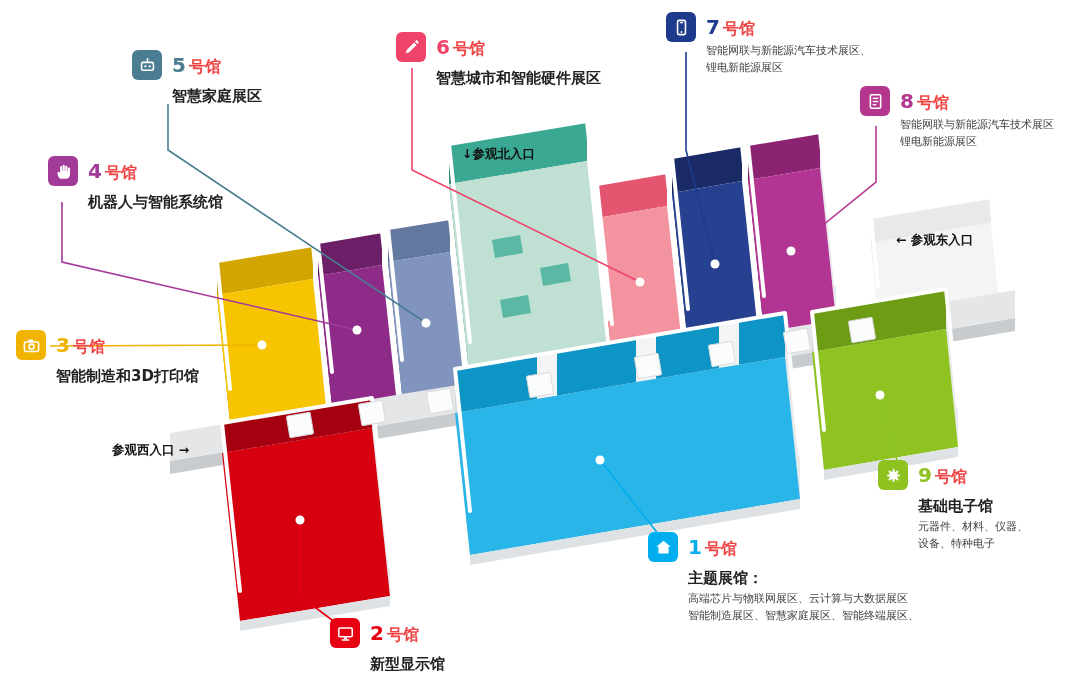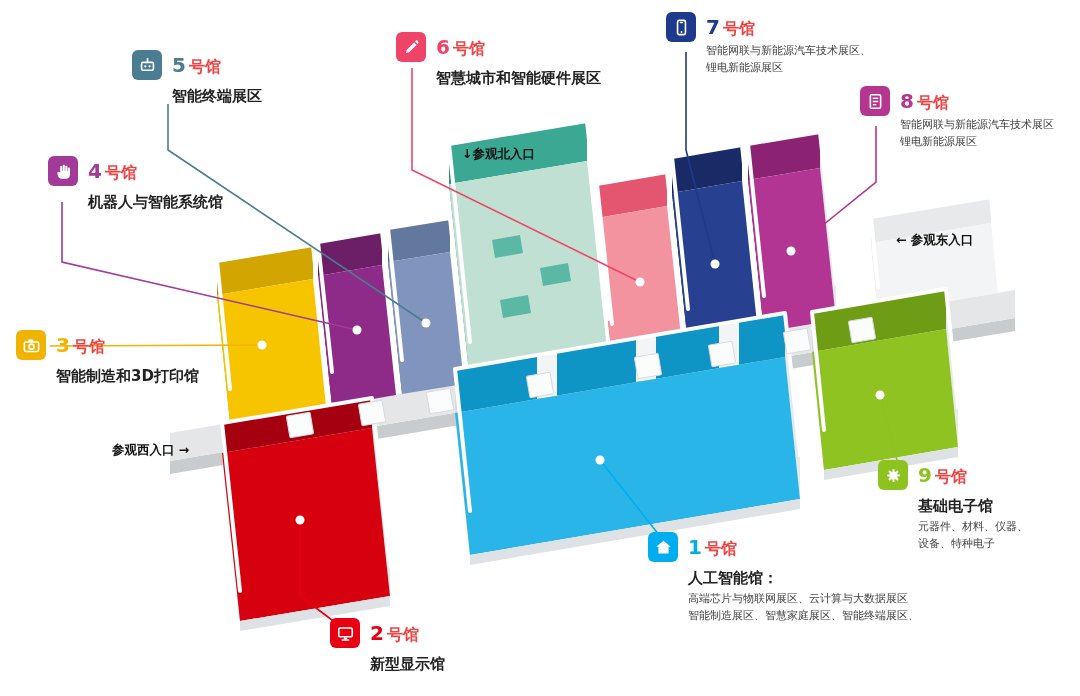--- a/index.html
+++ b/index.html
@@ -149,21 +149,21 @@
           <circle cx="9.3" cy="13" r="1.4" fill="#fff"></circle>
           <circle cx="14.7" cy="13" r="1.4" fill="#fff"></circle>
           <line x1="12" y1="8" x2="12" y2="4.5" stroke="#fff" stroke-width="2"></line>
           <circle cx="12" cy="3.8" r="1.2" fill="#fff"></circle>
         </svg>
   </span>
   <div class="hhead">
     <span class="hnum" style="color: rgb(74, 125, 145);">5</span>
         <span class="hsuf">号馆</span>
   </div>
-  <div class="htitle">智能终端展区</div>
+  <div class="htitle">智慧家庭展区</div>
 </div>
 
 <div class="hall-label lb6">
   <span class="hicon" style="background: rgb(240, 67, 106);">
     <svg viewBox="0 0 24 24">
           <path fill="#fff" d="M4.8 19.2l1.1-4.2 9.4-9.4 3.1 3.1-9.4 9.4zM16.4 4.5l1.2-1.2c.5-.5 1.3-.5 1.8 0l1.3 1.3c.5.5.5 1.3 0 1.8l-1.2 1.2z"></path>
         </svg>
   </span>
   <div class="hhead">
     <span class="hnum" style="color: rgb(240, 67, 106);">6</span>
@@ -251,21 +251,21 @@
 <div class="hall-label lb1">
   <span class="hicon" style="background: rgb(0, 174, 239);">
     <svg viewBox="0 0 24 24">
           <path d="M12 3.5 21 11h-2.6v8.5H5.6V11H3z" fill="#fff"></path>
         </svg>
   </span>
   <div class="hhead">
     <span class="hnum" style="color: rgb(0, 174, 239);">1</span>
         <span class="hsuf">号馆</span>
   </div>
-  <div class="htitle">人工智能馆：</div>
+  <div class="htitle">主题展馆：</div>
   <div class="hdetail">高端芯片与物联网展区、云计算与大数据展区</div>
   <div class="hdetail">智能制造展区、智慧家庭展区、智能终端展区、</div>
 </div>
 
 <div class="hall-label lb9">
   <span class="hicon" style="background: rgb(141, 194, 31);">
     <svg viewBox="0 0 24 24">
           <g stroke="#fff" stroke-width="2.4">
             <line x1="12" y1="4" x2="12" y2="20"></line>
             <line x1="4" y1="12" x2="20" y2="12"></line>

